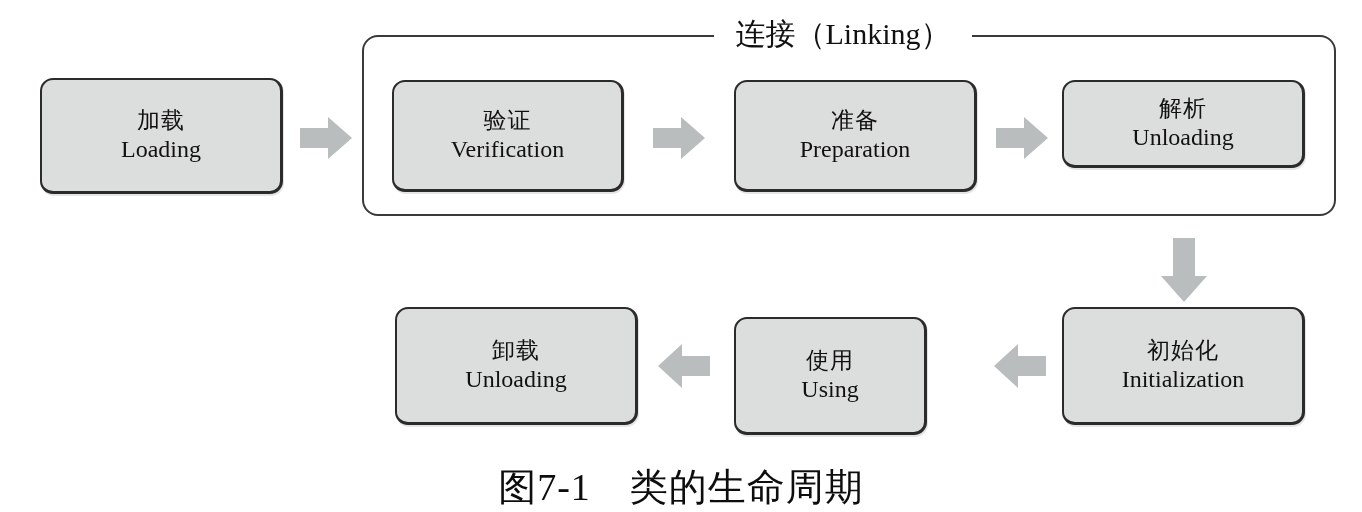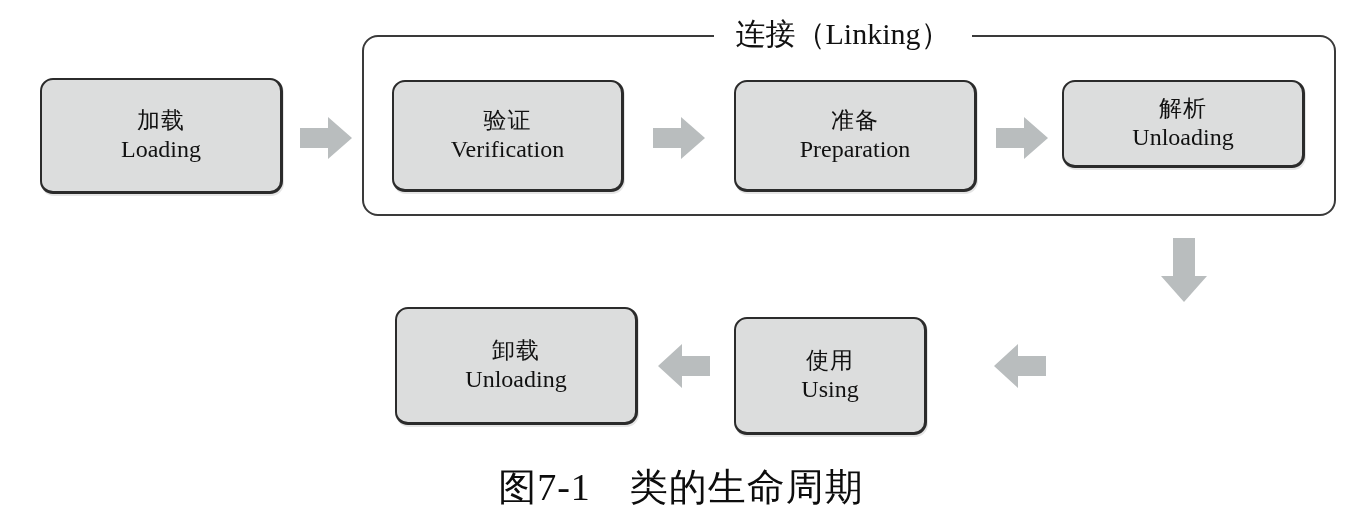--- a/index.html
+++ b/index.html
@@ -146,20 +146,24 @@
   <div class="node" id="node-preparation">
     <span class="cn">准备</span>
     <span class="en">Preparation</span>
   </div>
 
   <div class="node" id="node-resolution">
     <span class="cn">解析</span>
     <span class="en">Unloading</span>
   </div>
 
+  <div class="node" id="node-initialization">
+    <span class="cn">初始化</span>
+    <span class="en">Initialization</span>
+  </div>
 
   <div class="node" id="node-using">
     <span class="cn">使用</span>
     <span class="en">Using</span>
   </div>
 
   <div class="node" id="node-unloading">
     <span class="cn">卸载</span>
     <span class="en">Unloading</span>
   </div>

